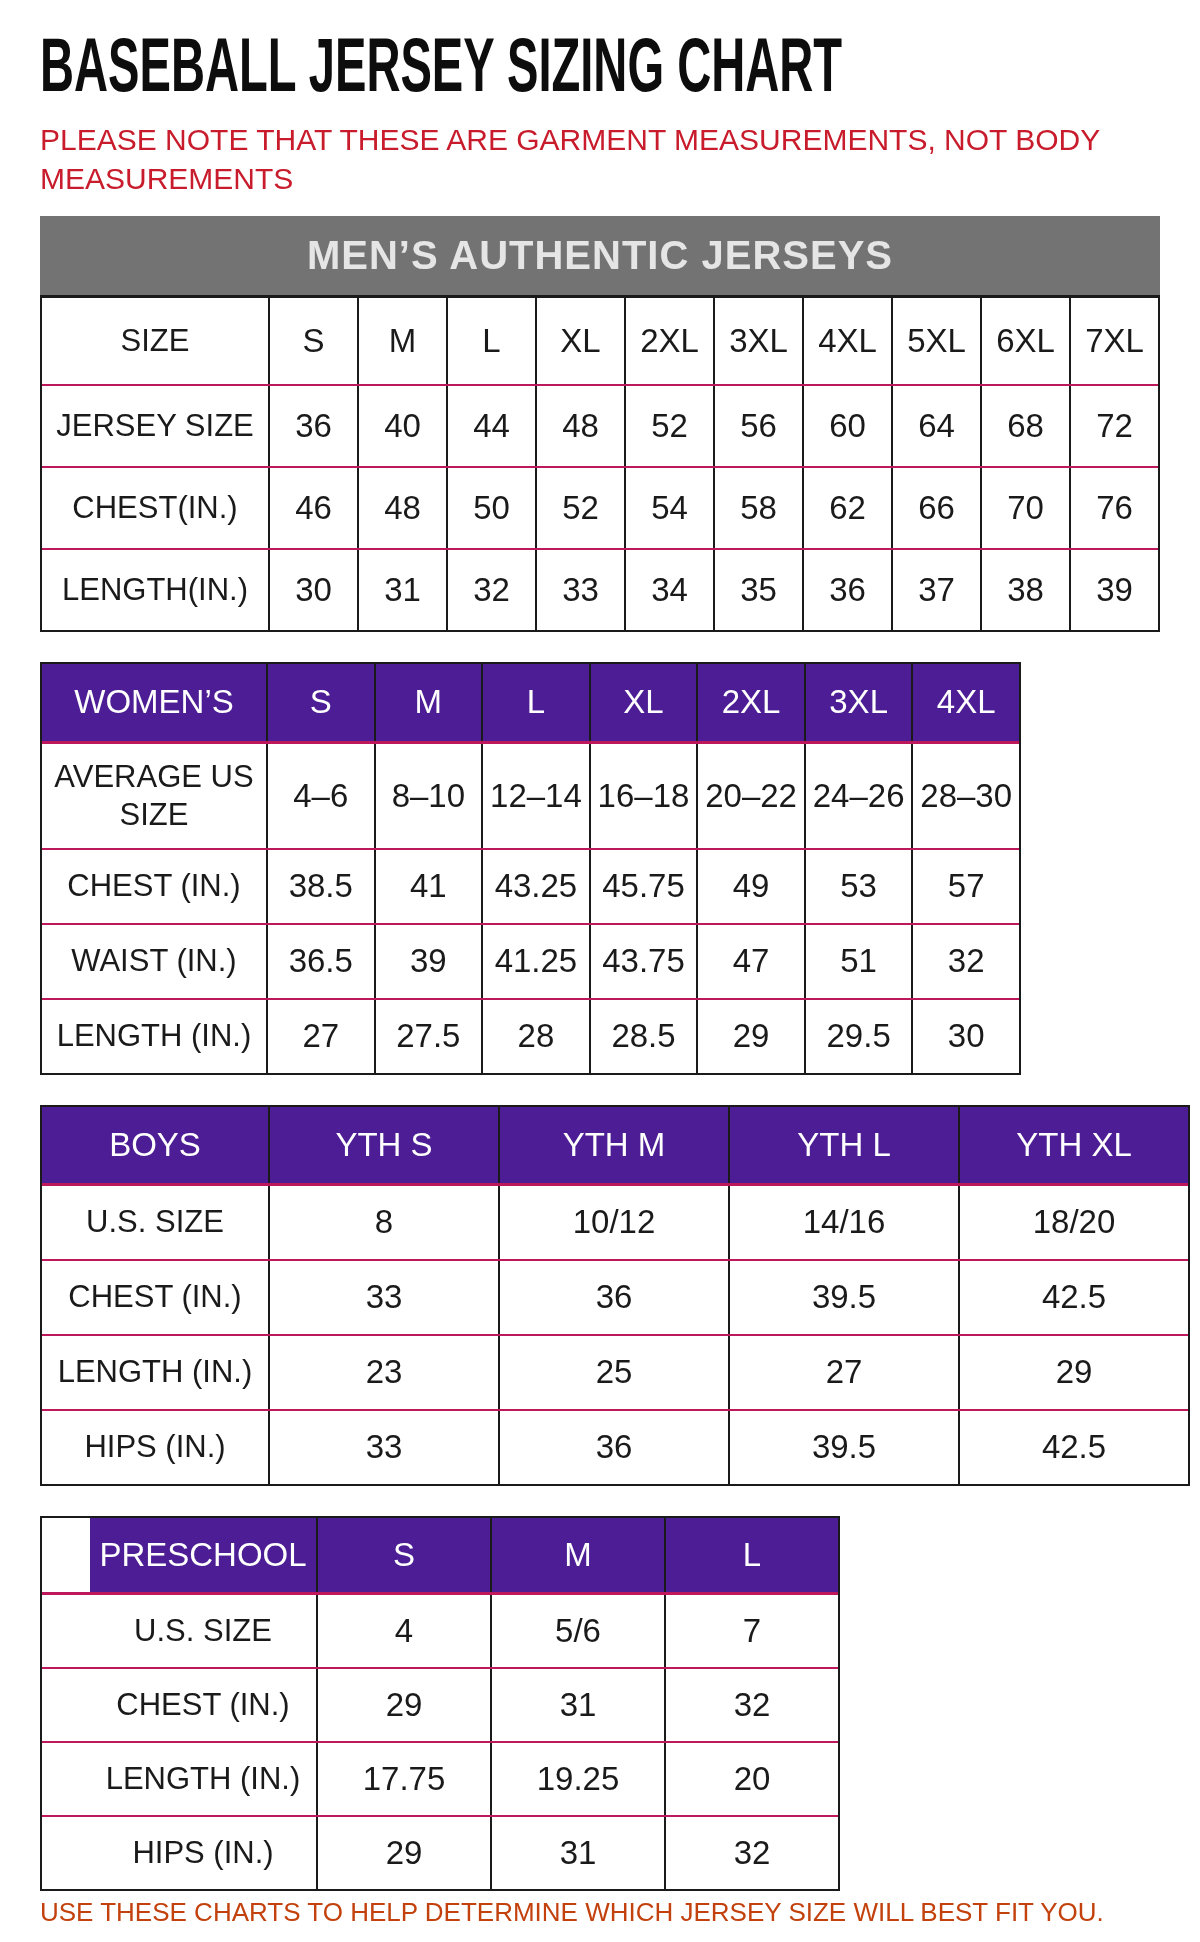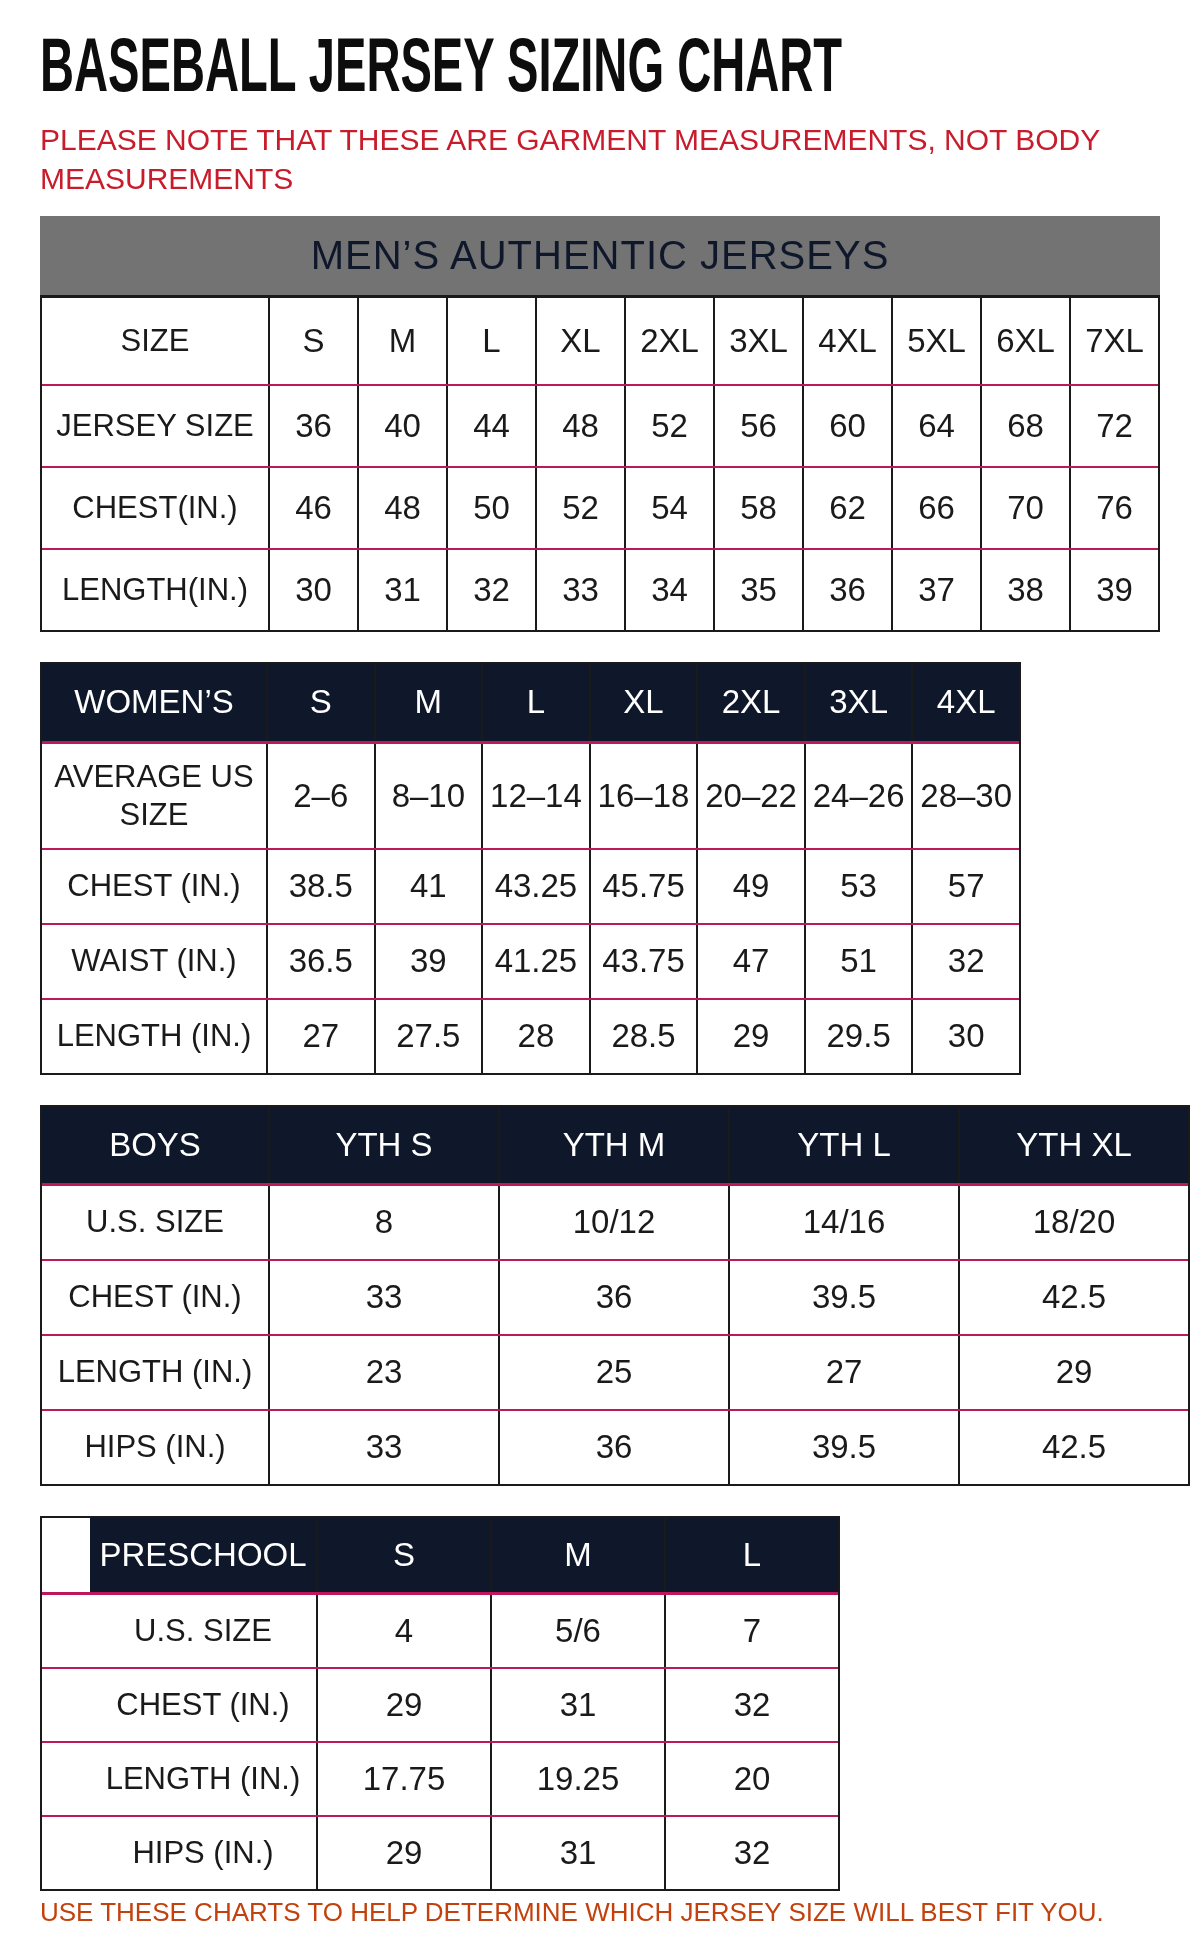--- a/index.html
+++ b/index.html
@@ -20,35 +20,35 @@
     max-width:1090px;margin:16px 0 18px 0;
   }
   .bottom-note{
     color:#c2410c;font-size:26px;font-weight:500;line-height:1.25;
     margin:5px 0 0 0;white-space:nowrap;
   }
 
   
   .tbl-wrap{margin:0 0 30px 0;}
   .banner-solid{
-    background:#737373;color:#0f172a;
+    background:#737373;color:#e5e5e5;
     display:flex;align-items:center;justify-content:center;
-    font-size:40px;letter-spacing:1px;height:79px;
+    font-size:40px;letter-spacing:1px;height:79px;font-weight:bold;
   }
   .tbl{border:2px solid #1a1a1a;border-top-width:3px;background:#ffffff;}
   .trow{display:grid;}
   .trow + .trow{border-top:2px solid #be185d;}
   .cell{
     display:flex;align-items:center;justify-content:center;
     text-align:center;padding:2px 6px;box-sizing:border-box;
     font-size:33px;line-height:1.2;
   }
   .cell + .cell{border-left:2px solid #1a1a1a;}
   .cell.label{font-size:31px;}
-  .cell.hcell{background:#0f172a;color:#ffffff;font-size:33px;}
+  .cell.hcell{background:#4c1d95;color:#ffffff;font-size:33px;}
   .trow.bannerrow{}
 
   
   .mens-cols    {grid-template-columns:226px repeat(10,1fr);}
   .womens-cols  {grid-template-columns:224px repeat(7,1fr);}
   .boys-cols    {grid-template-columns:226px repeat(4,1fr);}
   .pre-cols     {grid-template-columns:226px repeat(3,1fr);padding-left:48px;}
 
   
   .mens-w   {width:1120px;}
@@ -143,21 +143,21 @@
       <div class="cell hcell">S</div>
           <div class="cell hcell">M</div>
           <div class="cell hcell">L</div>
           <div class="cell hcell">XL</div>
           <div class="cell hcell">2XL</div>
           <div class="cell hcell">3XL</div>
           <div class="cell hcell">4XL</div>
         </div>
       <div class="trow womens-cols avg-row" style="border-top-width:3px;">
         <div class="cell label">AVERAGE US SIZE</div>
-      <div class="cell val">2–6</div>
+      <div class="cell val">4–6</div>
           <div class="cell val">8–10</div>
           <div class="cell val">12–14</div>
           <div class="cell val">16–18</div>
           <div class="cell val">20–22</div>
           <div class="cell val">24–26</div>
           <div class="cell val">28–30</div>
         </div>
       <div class="trow womens-cols data-row">
         <div class="cell label">CHEST (IN.)</div>
       <div class="cell val">38.5</div>

